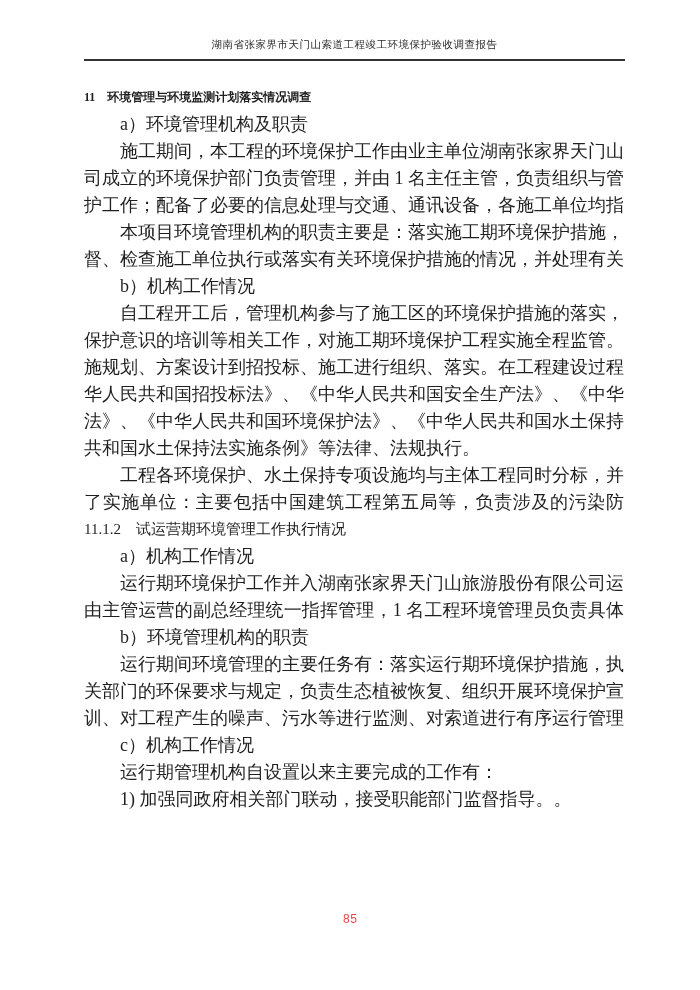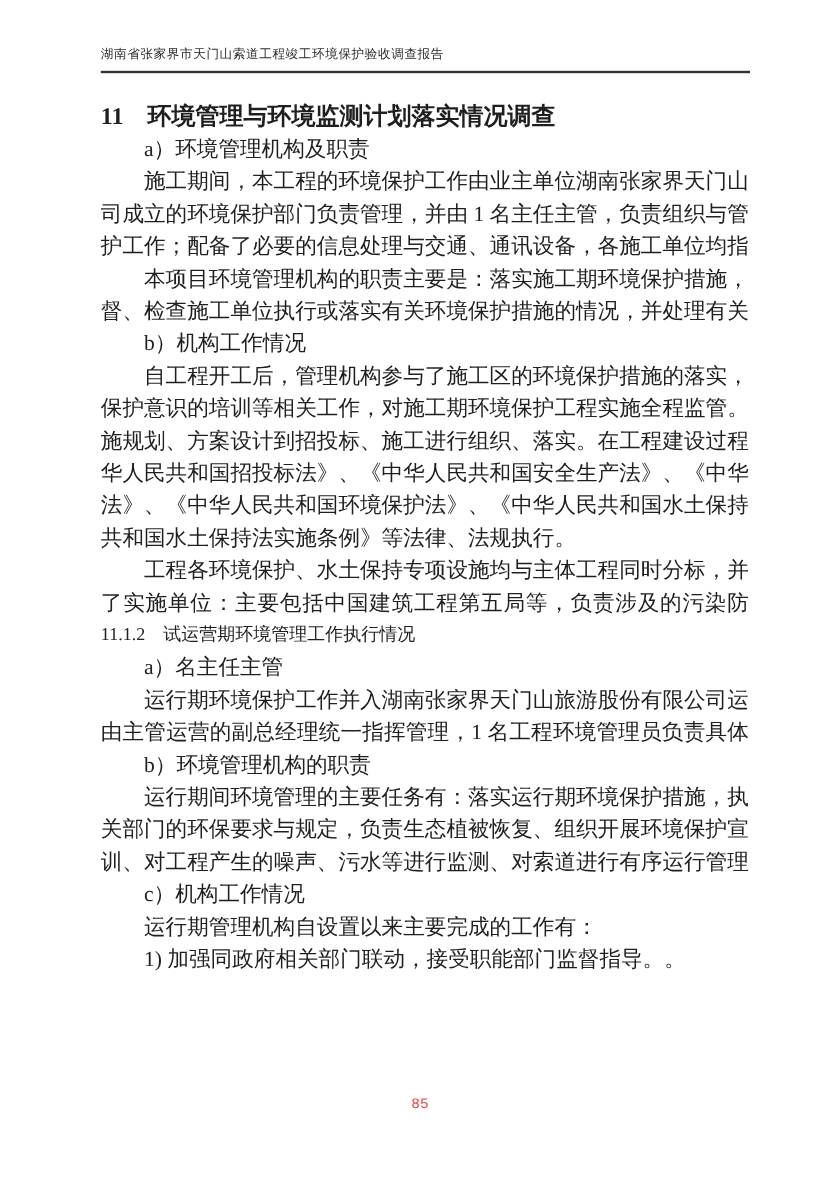--- a/index.html
+++ b/index.html
@@ -14,41 +14,41 @@
     background: #ffffff;
     font-family: "Liberation Serif", "DejaVu Serif", serif;
     color: #1f1f1f;
     overflow: hidden;
   }
   .running-header {
     position: absolute;
     top: 38px;
     left: 84px;
     width: 541px;
-    text-align: left;
+    text-align: center;
     font-size: 10.5px;
     letter-spacing: 0.5px;
     color: #2b2b2b;
   }
   .header-rule {
     position: absolute;
     top: 59px;
     left: 84px;
     width: 541px;
     height: 0;
     border-top: 2px solid #333333;
   }
   .content {
     position: absolute;
     top: 84px;
     left: 84px;
     width: 540px;
   }
   .content .h1 {
-    font-size: 20px;
+    font-size: 12px;
     font-weight: bold;
     line-height: 27px;
     height: 27px;
     white-space: nowrap;
   }
   .content .h2 {
     font-size: 15px;
     font-weight: bold;
     line-height: 27px;
     height: 27px;
@@ -105,21 +105,21 @@
       <div class="bline indent">b）机构工作情况</div>
       <div class="bline indent fill">自工程开工后，管理机构参与了施工区的环境保护措施的落实，对施工人员环境</div>
       <div class="bline fill">保护意识的培训等相关工作，对施工期环境保护工程实施全程监管。对环境保护从实</div>
       <div class="bline fill">施规划、方案设计到招投标、施工进行组织、落实。在工程建设过程中严格按照《中</div>
       <div class="bline fill">华人民共和国招投标法》、《中华人民共和国安全生产法》、《中华人民共和国合同</div>
       <div class="bline fill">法》、《中华人民共和国环境保护法》、《中华人民共和国水土保持法》、《中人民</div>
       <div class="bline">共和国水土保持法实施条例》等法律、法规执行。</div>
       <div class="bline indent fill">工程各环境保护、水土保持专项设施均与主体工程同时分标，并通过招投标选择</div>
       <div class="bline fill">了实施单位：主要包括中国建筑工程第五局等，负责涉及的污染防治、生态恢复及景</div>
       <div class="h3">11.1.2　试运营期环境管理工作执行情况</div>
-      <div class="bline indent">a）名主任主管</div>
+      <div class="bline indent">a）机构工作情况</div>
       <div class="bline indent fill">运行期环境保护工作并入湖南张家界天门山旅游股份有限公司运营部负责管理，</div>
       <div class="bline">由主管运营的副总经理统一指挥管理，1 名工程环境管理员负责具体工作。</div>
       <div class="bline indent">b）环境管理机构的职责</div>
       <div class="bline indent fill">运行期间环境管理的主要任务有：落实运行期环境保护措施，执行国家和地方有</div>
       <div class="bline fill">关部门的环保要求与规定，负责生态植被恢复、组织开展环境保护宣传、教育和培</div>
       <div class="bline">训、对工程产生的噪声、污水等进行监测、对索道进行有序运行管理等。</div>
       <div class="bline indent">c）机构工作情况</div>
       <div class="bline indent">运行期管理机构自设置以来主要完成的工作有：</div>
       <div class="bline indent">1) 加强同政府相关部门联动，接受职能部门监督指导。。</div>
     </div>

